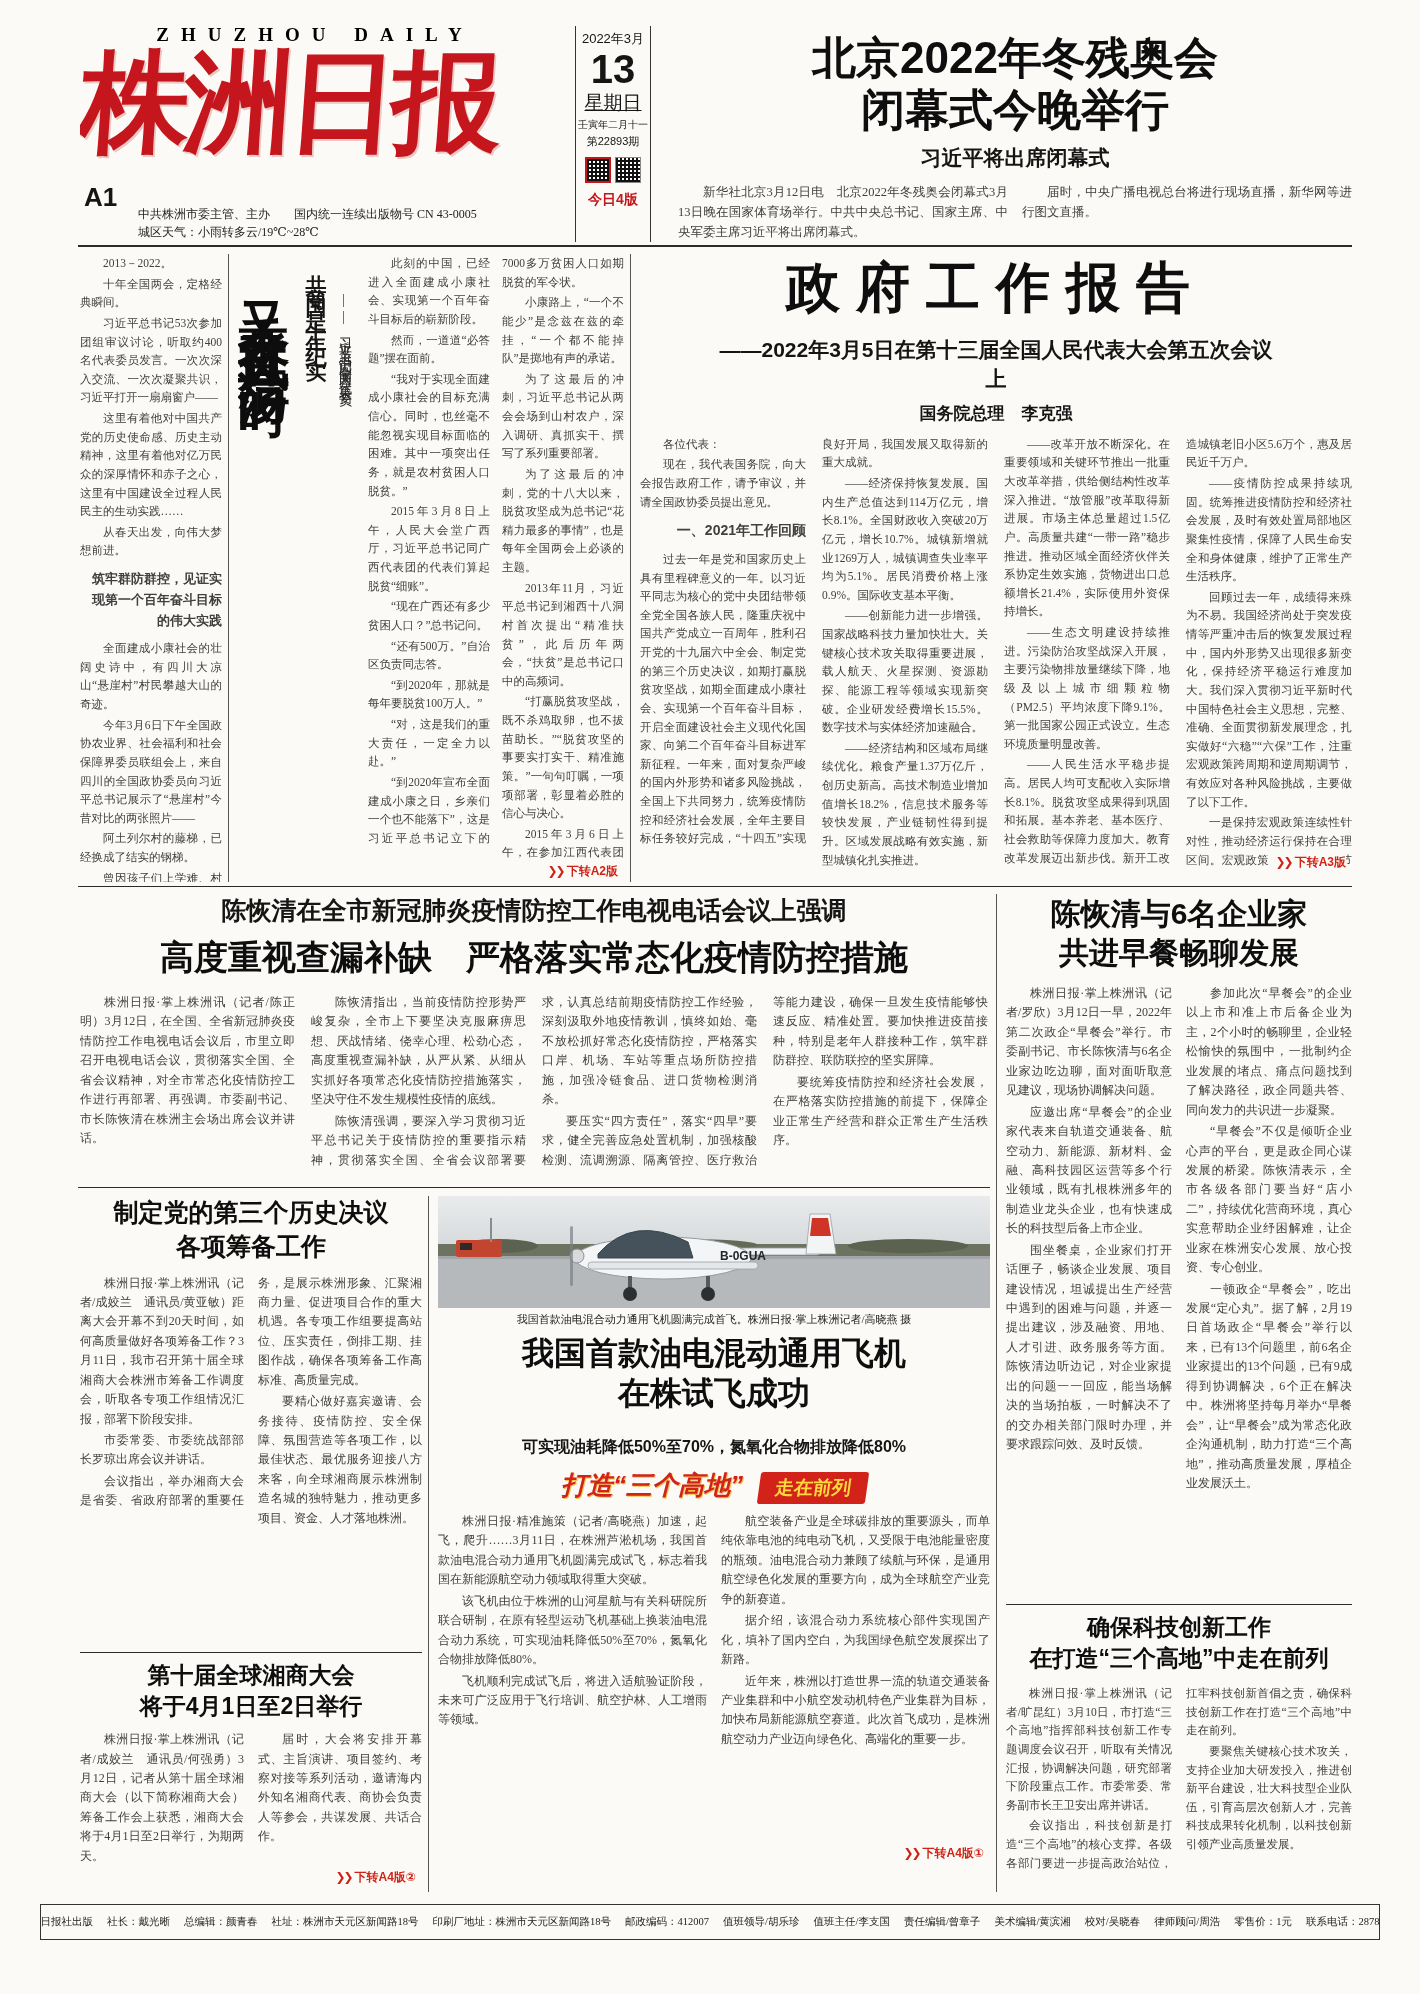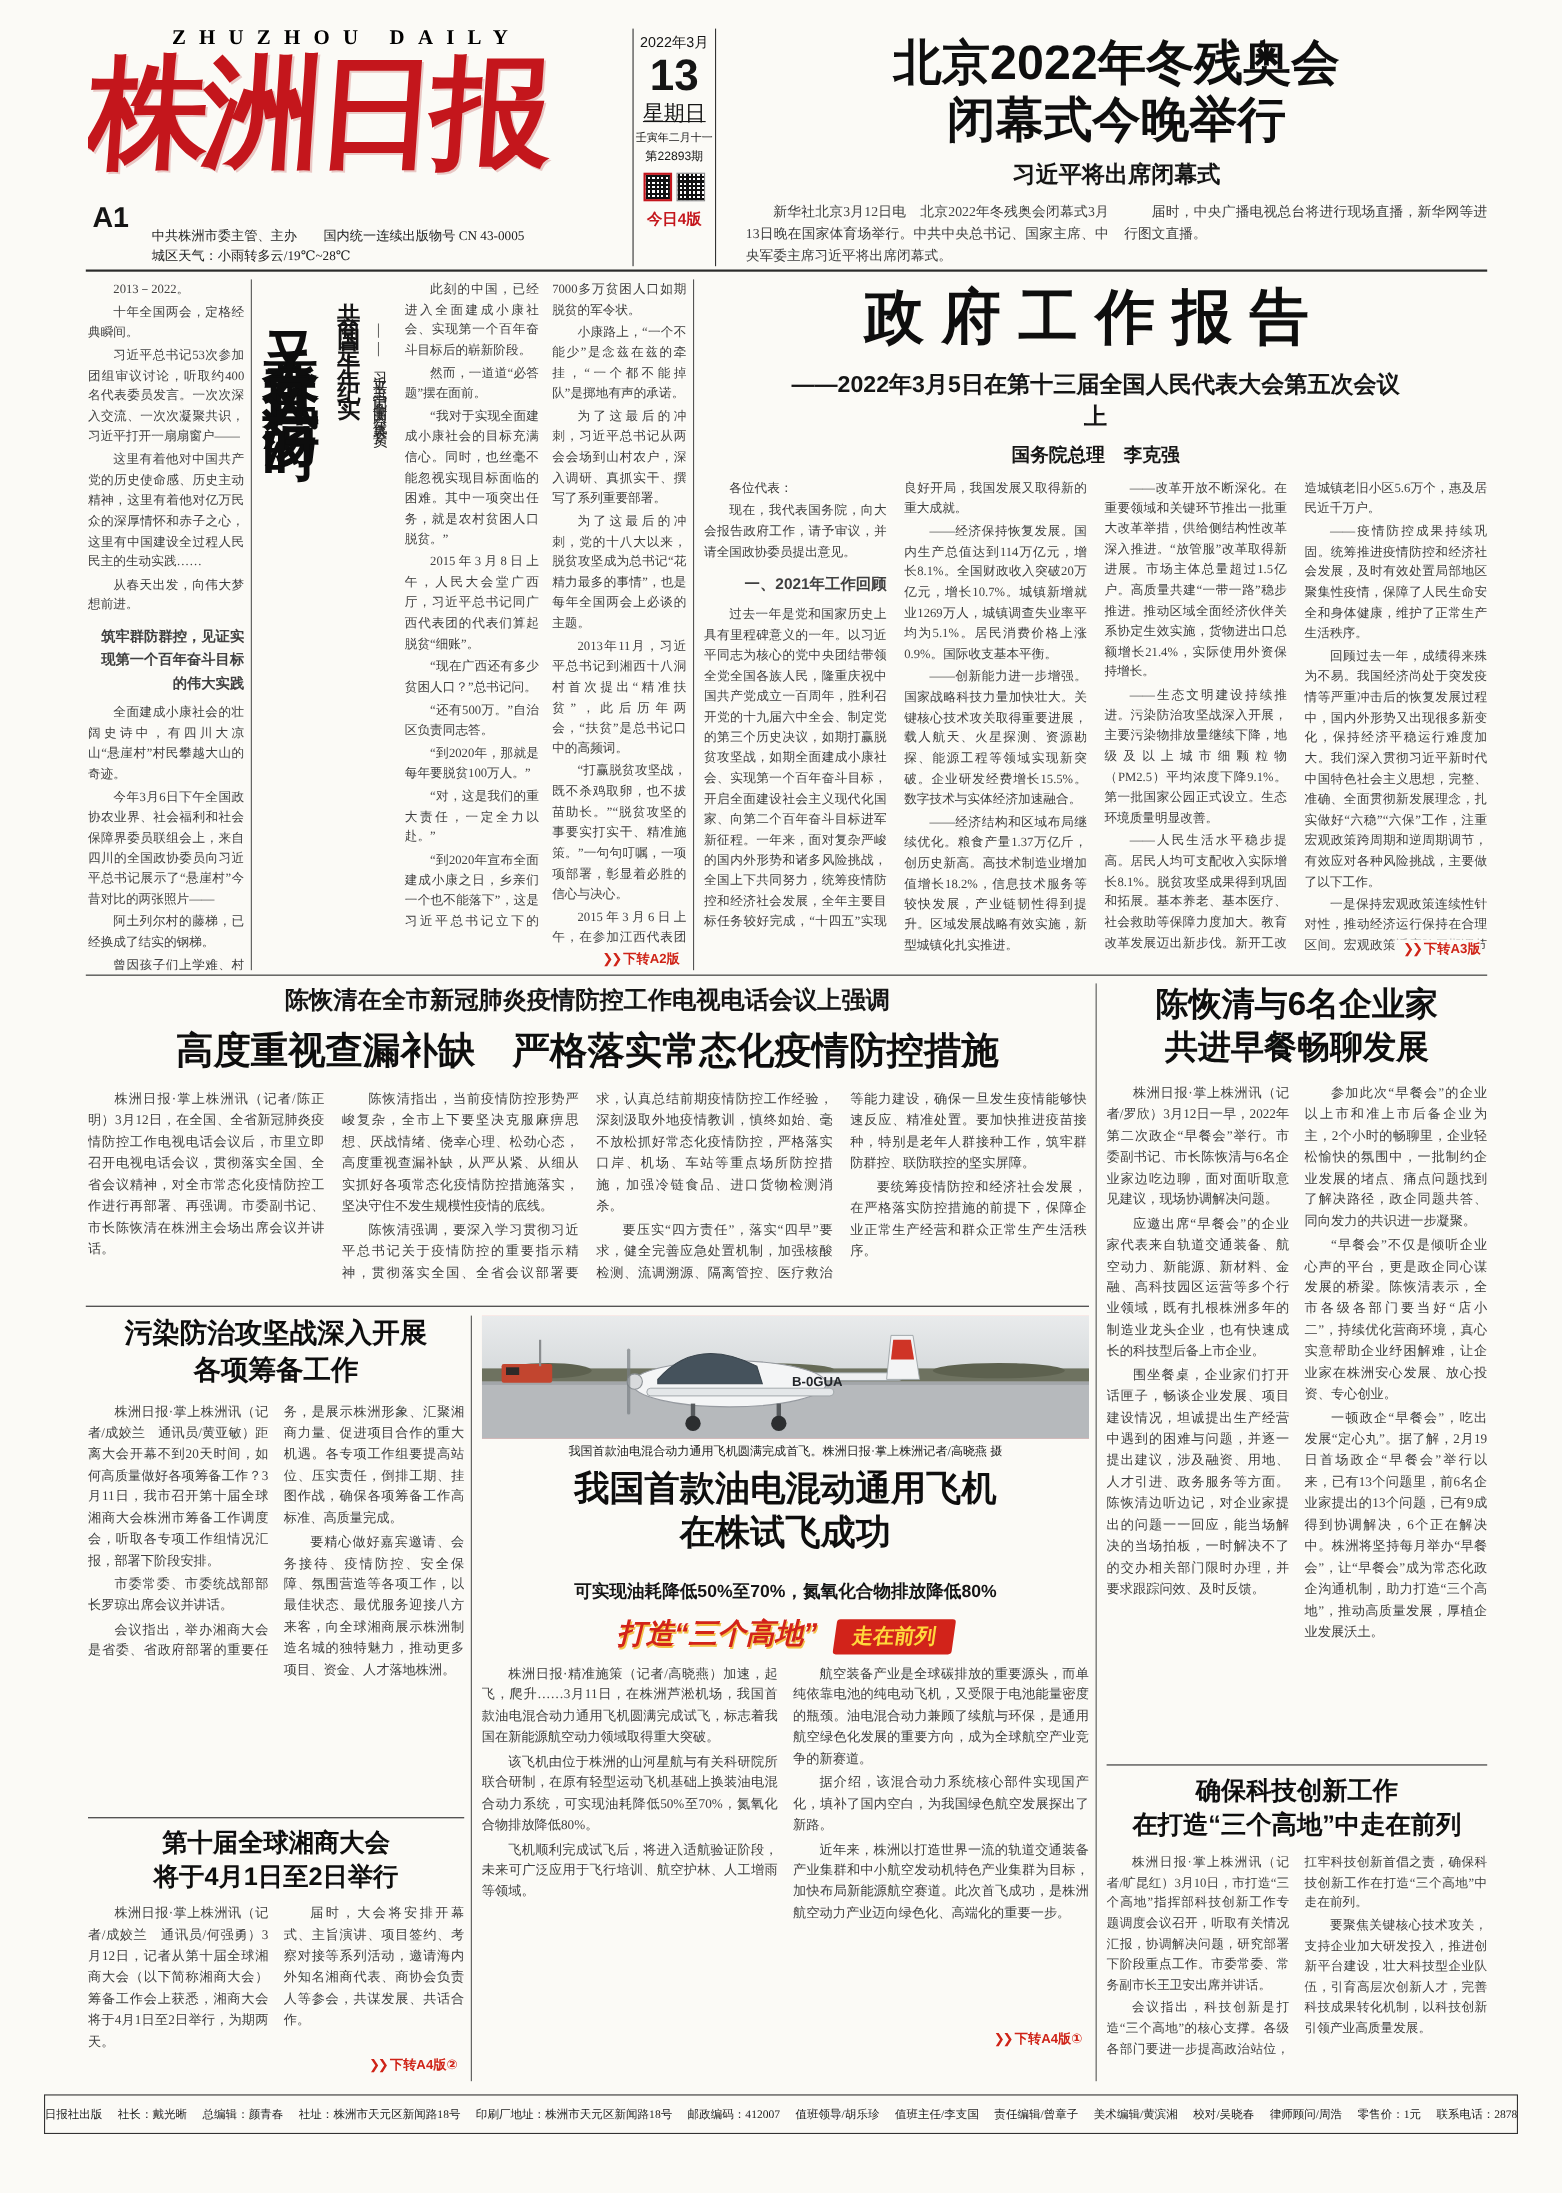--- a/index.html
+++ b/index.html
@@ -54,21 +54,21 @@
             font-size:21px; letter-spacing:12px; margin-left:12px; padding-top:4px; }
   .v-kick-sub { writing-mode:vertical-rl; font-size:13px; letter-spacing:4px; margin-left:6px; padding-top:40px; color:#222; }
   .spring-body { flex:1; margin-left:14px; position:relative; }
 
   
   .gov-head { font-size:54px; letter-spacing:16px; text-align:center; }
   .gov-dek { font-size:21px; font-weight:900; font-family:"Liberation Sans","DejaVu Sans",sans-serif;
              text-align:center; width:560px; margin:10px auto 0; line-height:1.4; }
   .gov-byline { text-align:center; font-weight:700; font-size:17px; margin:8px 0 10px; font-family:"Liberation Sans","DejaVu Sans",sans-serif; }
 
-  .mid-kicker { text-align:center; font-weight:700; font-size:22px; font-family:"Liberation Sans","DejaVu Sans",sans-serif; }
+  .mid-kicker { text-align:center; font-weight:700; font-size:25px; font-family:"Liberation Sans","DejaVu Sans",sans-serif; }
   .mid-head { text-align:center; font-size:34px; margin:8px 0 12px; }
   .bk-head { text-align:center; font-size:30px; line-height:1.3; }
   .sm-head { text-align:center; font-size:25px; line-height:1.35; }
   .xs-head { text-align:center; font-size:23px; line-height:1.35; }
 
   
   .photo { position:relative; width:100%; height:112px; background:#fca5a5; }
   .photo-caption { font-size:11px; text-align:center; color:#222; margin:4px 0 6px; }
   .plane-head { text-align:center; font-size:32px; line-height:1.25; }
   .plane-dek { text-align:center; font-weight:700; font-size:16px; margin-top:24px; font-family:"Liberation Sans","DejaVu Sans",sans-serif; }
@@ -222,21 +222,21 @@
         <p class="p">围坐餐桌，企业家们打开话匣子，畅谈企业发展、项目建设情况，坦诚提出生产经营中遇到的困难与问题，并逐一提出建议，涉及融资、用地、人才引进、政务服务等方面。陈恢清边听边记，对企业家提出的问题一一回应，能当场解决的当场拍板，一时解决不了的交办相关部门限时办理，并要求跟踪问效、及时反馈。</p>
         <p class="p">参加此次“早餐会”的企业以上市和准上市后备企业为主，2个小时的畅聊里，企业轻松愉快的氛围中，一批制约企业发展的堵点、痛点问题找到了解决路径，政企同题共答、同向发力的共识进一步凝聚。</p>
         <p class="p">“早餐会”不仅是倾听企业心声的平台，更是政企同心谋发展的桥梁。陈恢清表示，全市各级各部门要当好“店小二”，持续优化营商环境，真心实意帮助企业纾困解难，让企业家在株洲安心发展、放心投资、专心创业。</p>
         <p class="p">一顿政企“早餐会”，吃出发展“定心丸”。据了解，2月19日首场政企“早餐会”举行以来，已有13个问题里，前6名企业家提出的13个问题，已有9成得到协调解决，6个正在解决中。株洲将坚持每月举办“早餐会”，让“早餐会”成为常态化政企沟通机制，助力打造“三个高地”，推动高质量发展，厚植企业发展沃土。</p>
       </div>
   </div>
 
   <div class="hrule" style="left:78px; top:1187px; width:912px;"></div>
 
   <div class="sec" style="left:80px; top:1196px; width:342px; height:452px;">
-    <div class="sansbold sm-head">污染防治攻坚战深入开展</div>
+    <div class="sansbold sm-head">制定党的第三个历史决议</div>
     <div class="sansbold sm-head">各项筹备工作</div>
     <div class="body-text cols-2" style="margin-top:10px; height:368px;">
         <p class="p">株洲日报·掌上株洲讯（记者/成姣兰　通讯员/黄亚敏）距离大会开幕不到20天时间，如何高质量做好各项筹备工作？3月11日，我市召开第十届全球湘商大会株洲市筹备工作调度会，听取各专项工作组情况汇报，部署下阶段安排。</p>
         <p class="p">市委常委、市委统战部部长罗琼出席会议并讲话。</p>
         <p class="p">会议指出，举办湘商大会是省委、省政府部署的重要任务，是展示株洲形象、汇聚湘商力量、促进项目合作的重大机遇。各专项工作组要提高站位、压实责任，倒排工期、挂图作战，确保各项筹备工作高标准、高质量完成。</p>
         <p class="p">要精心做好嘉宾邀请、会务接待、疫情防控、安全保障、氛围营造等各项工作，以最佳状态、最优服务迎接八方来客，向全球湘商展示株洲制造名城的独特魅力，推动更多项目、资金、人才落地株洲。</p>
       </div>
   </div>
 
   <div class="hrule" style="left:80px; top:1652px; width:342px;"></div>

